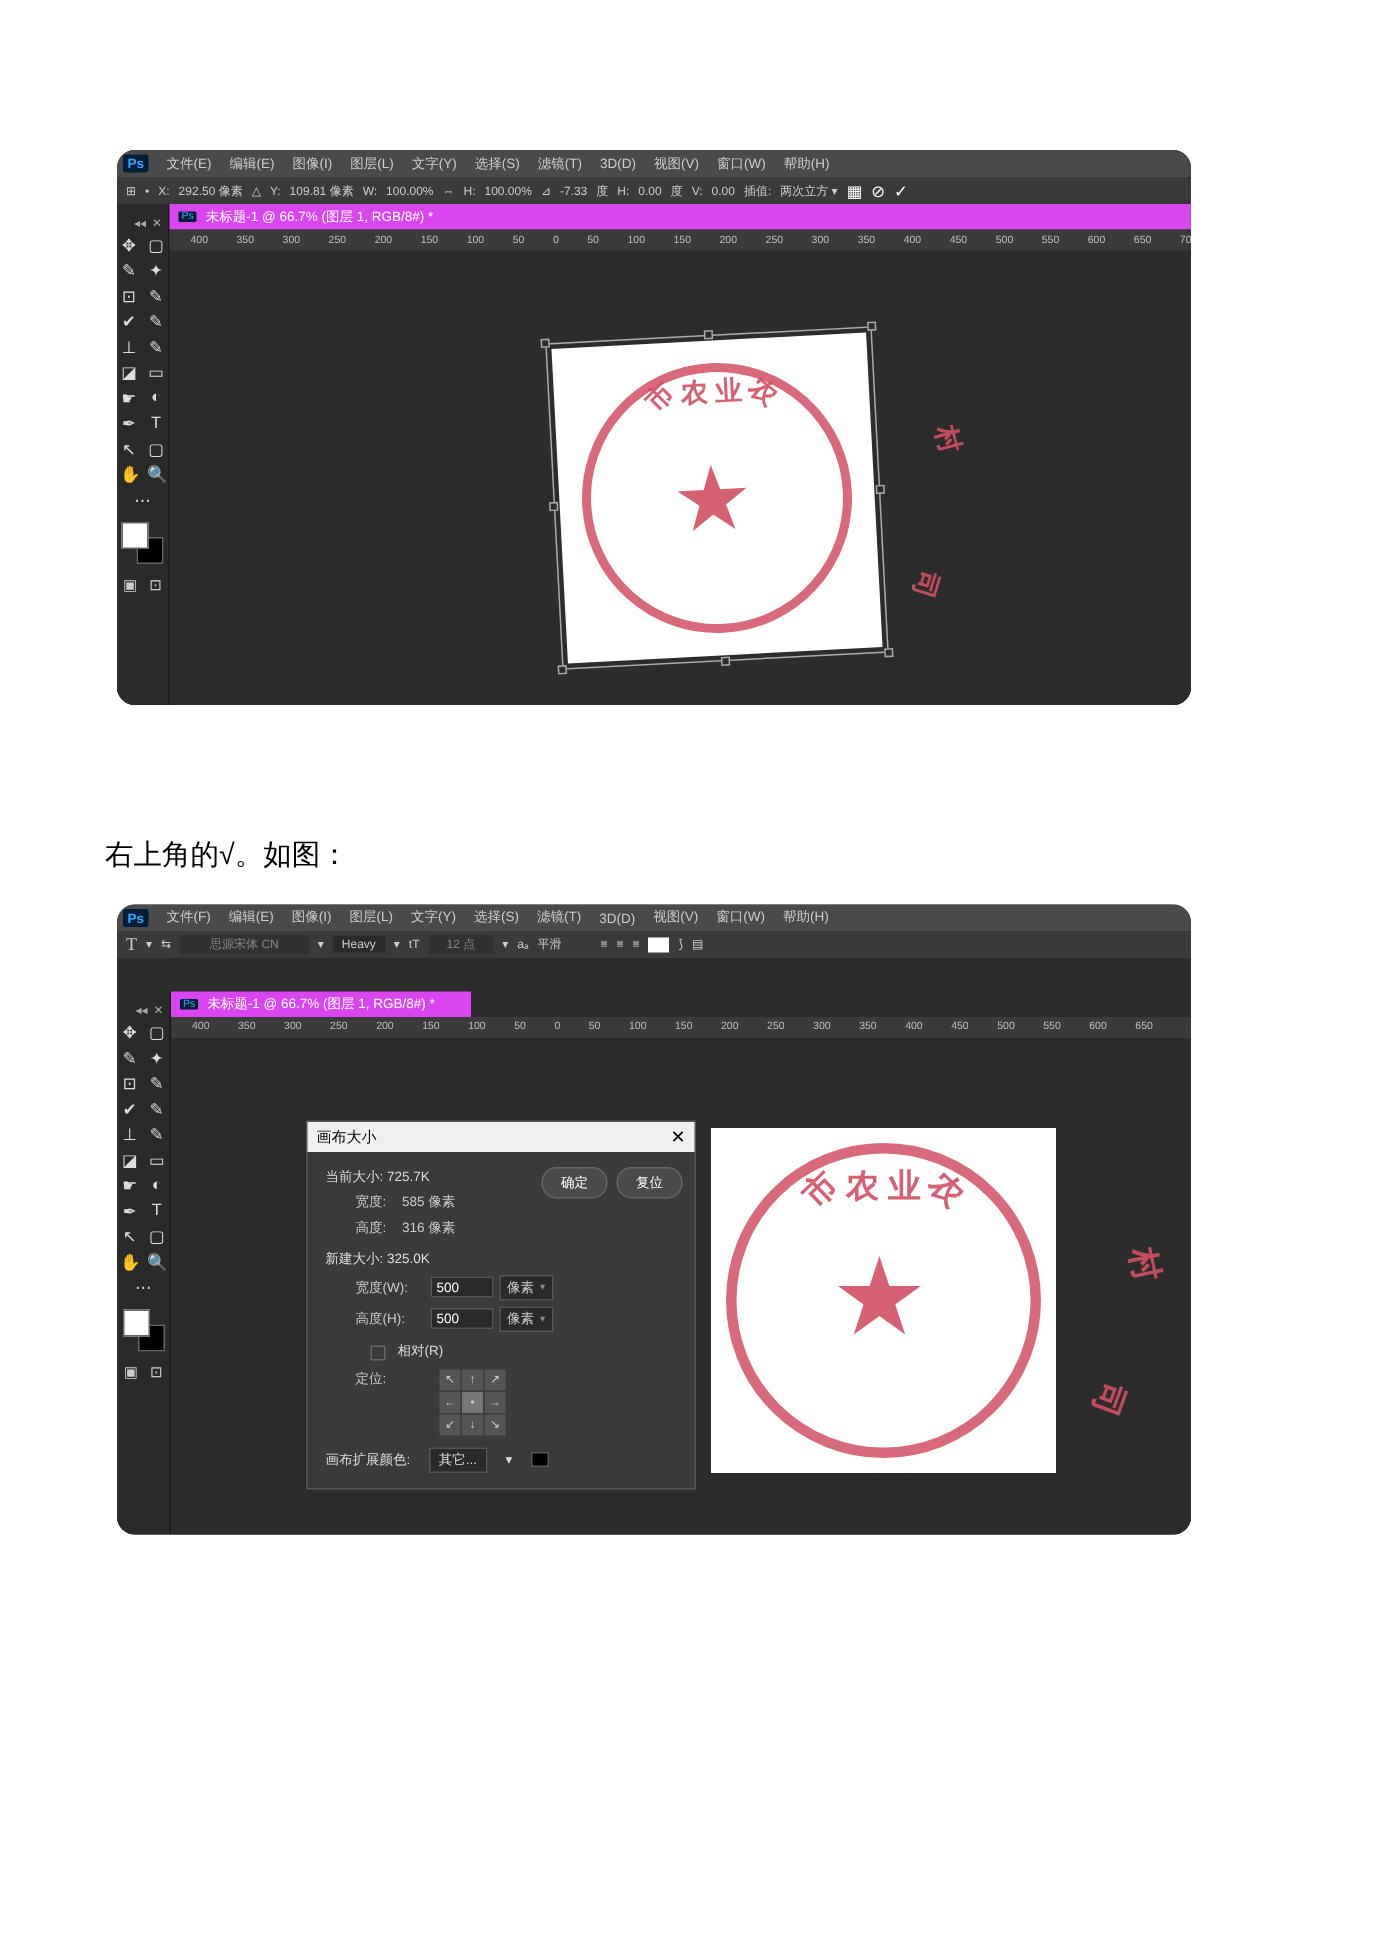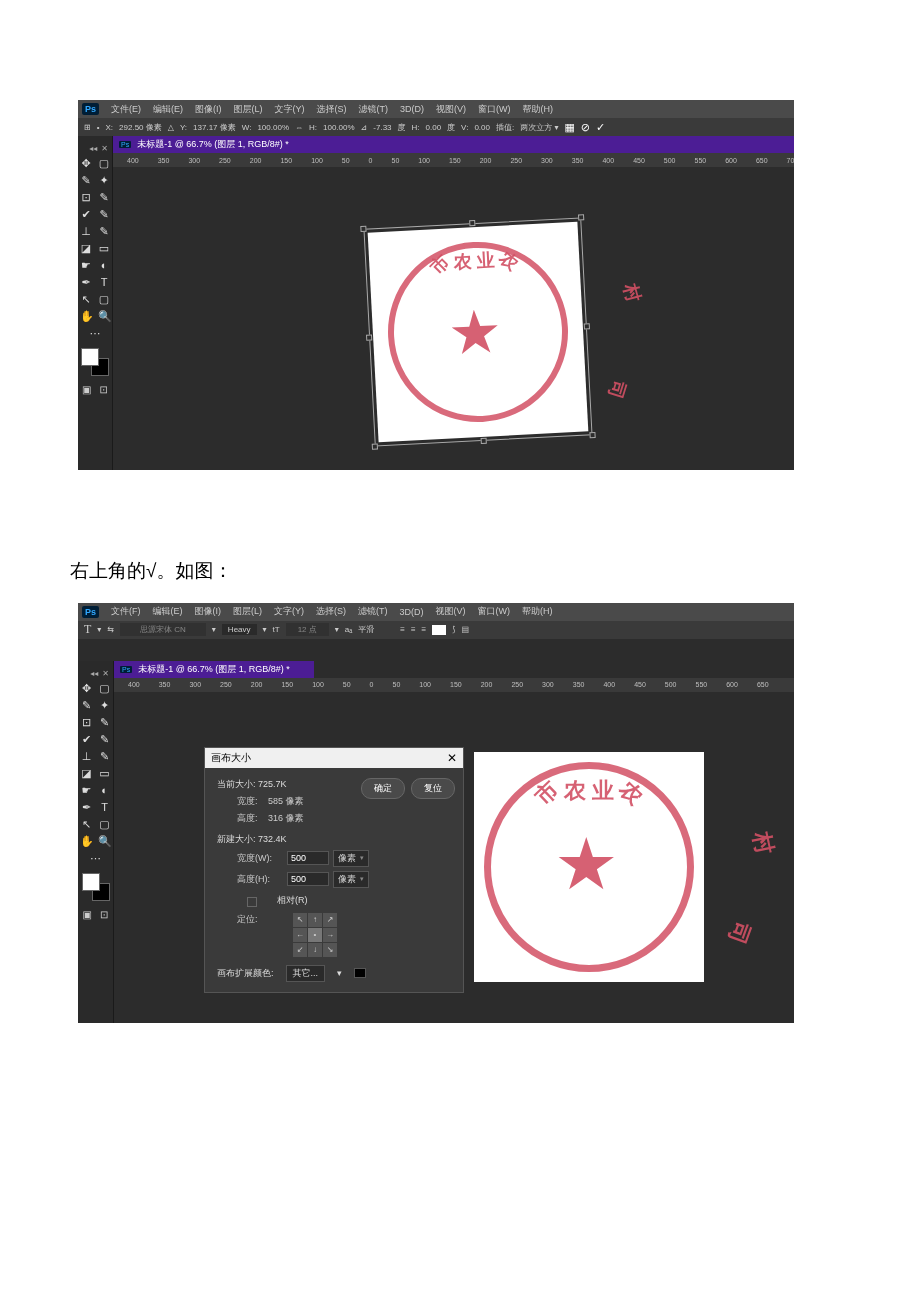--- a/index.html
+++ b/index.html
@@ -10,20 +10,21 @@
     margin: 0 auto;
     padding: 100px 60px 80px;
   }
   .screenshot {
     background: #2a2a2a;
     margin: 0 0 20px 0;
     color: #ccc;
     font-size: 10px;
     position: relative;
     overflow: hidden;
+    border-radius: 12px;
   }
   .ss1 { width: 716px; height: 370px; margin-left: 18px; }
   .ss2 { width: 716px; height: 420px; margin-left: 18px; }
   .ps-menubar {
     display: flex;
     align-items: center;
     background: #4a4a4a;
     height: 18px;
     gap: 12px;
     padding: 0 4px;
@@ -103,21 +104,21 @@
   .canvas-wrap {
     flex: 1;
     background: #2c2c2c;
     position: relative;
     display: flex;
     flex-direction: column;
   }
   .doc-tab {
     display: flex;
     align-items: center;
-    background: #4c1d95;
+    background: #d946ef;
     color: #fff;
     font-size: 9px;
     padding: 2px 6px;
     gap: 6px;
     text-align: center;
   }
   .doc-tab .ps-small {
     background: #001e36;
     color: #31a8ff;
     font-size: 7px;
@@ -221,21 +222,21 @@
   .dlg-title .close { color: #000; font-size: 12px; }
   .dlg-body { padding: 10px 12px; }
   .dlg-section { color: #ddd; font-size: 9px; margin-bottom: 2px; }
   .dlg-field { display: flex; align-items: center; gap: 4px; margin: 4px 0 4px 20px; }
   .dlg-field .lbl { width: 46px; color: #ccc; }
   .dlg-field .val { background: #2a2a2a; color: #fff; width: 42px; padding: 1px 3px; border: 1px solid #555; font-size: 9px; }
   .dlg-field .unit { background: #2a2a2a; color: #ccc; padding: 1px 4px; border: 1px solid #555; font-size: 9px; display: flex; align-items: center; gap: 4px; }
   .dlg-field .unit::after { content: "▾"; font-size: 7px; color: #888; }
   .dlg-field.readonly .lbl { width: auto; }
   .dlg-field.readonly .v2 { color: #ccc; }
-  .relative-row { display: flex; align-items: flex-end; gap: 20px; margin: 6px 0 6px 30px; }
+  .relative-row { display: flex; align-items: flex-end; gap: 8px; margin: 6px 0 6px 30px; }
   .relative-row .cb { width: 10px; height: 10px; border: 1px solid #666; }
   .anchor-grid {
     display: inline-grid;
     grid-template-columns: repeat(3, 14px);
     grid-template-rows: repeat(3, 14px);
     gap: 1px;
     margin-left: 6px;
   }
   .anchor-grid div {
     background: #555;
@@ -312,21 +313,21 @@
     <span>窗口(W)</span>
     <span>帮助(H)</span>
   </div>
   <div class="optbar">
     <span>⊞</span>
     <span>•</span>
     <span>X:</span>
     <span>292.50 像素</span>
     <span>△</span>
     <span>Y:</span>
-    <span>137.17 像素</span>
+    <span>109.81 像素</span>
     <span>W:</span>
     <span>100.00%</span>
     <span>⇔</span>
     <span>H:</span>
     <span>100.00%</span>
     <span>⊿</span>
     <span>-7.33</span>
     <span>度</span>
     <span>H:</span>
     <span>0.00</span>
@@ -599,21 +600,21 @@
 
         <div class="dialog">
           <div class="dlg-title">
             <span>画布大小</span>
             <span class="close">✕</span>
           </div>
           <div class="dlg-body">
             <div class="dlg-section">当前大小: 725.7K</div>
             <div class="dlg-field readonly"><span class="lbl">宽度:</span>&nbsp;<span class="v2">585 像素</span></div>
             <div class="dlg-field readonly"><span class="lbl">高度:</span>&nbsp;<span class="v2">316 像素</span></div>
-            <div class="dlg-section" style="margin-top:8px;">新建大小: 732.4K</div>
+            <div class="dlg-section" style="margin-top:8px;">新建大小: 325.0K</div>
             <div class="dlg-field">
               <span class="lbl">宽度(W):</span>
               <span class="val">500</span>
               <span class="unit">像素</span>
             </div>
             <div class="dlg-field">
               <span class="lbl">高度(H):</span>
               <span class="val">500</span>
               <span class="unit">像素</span>
             </div>

